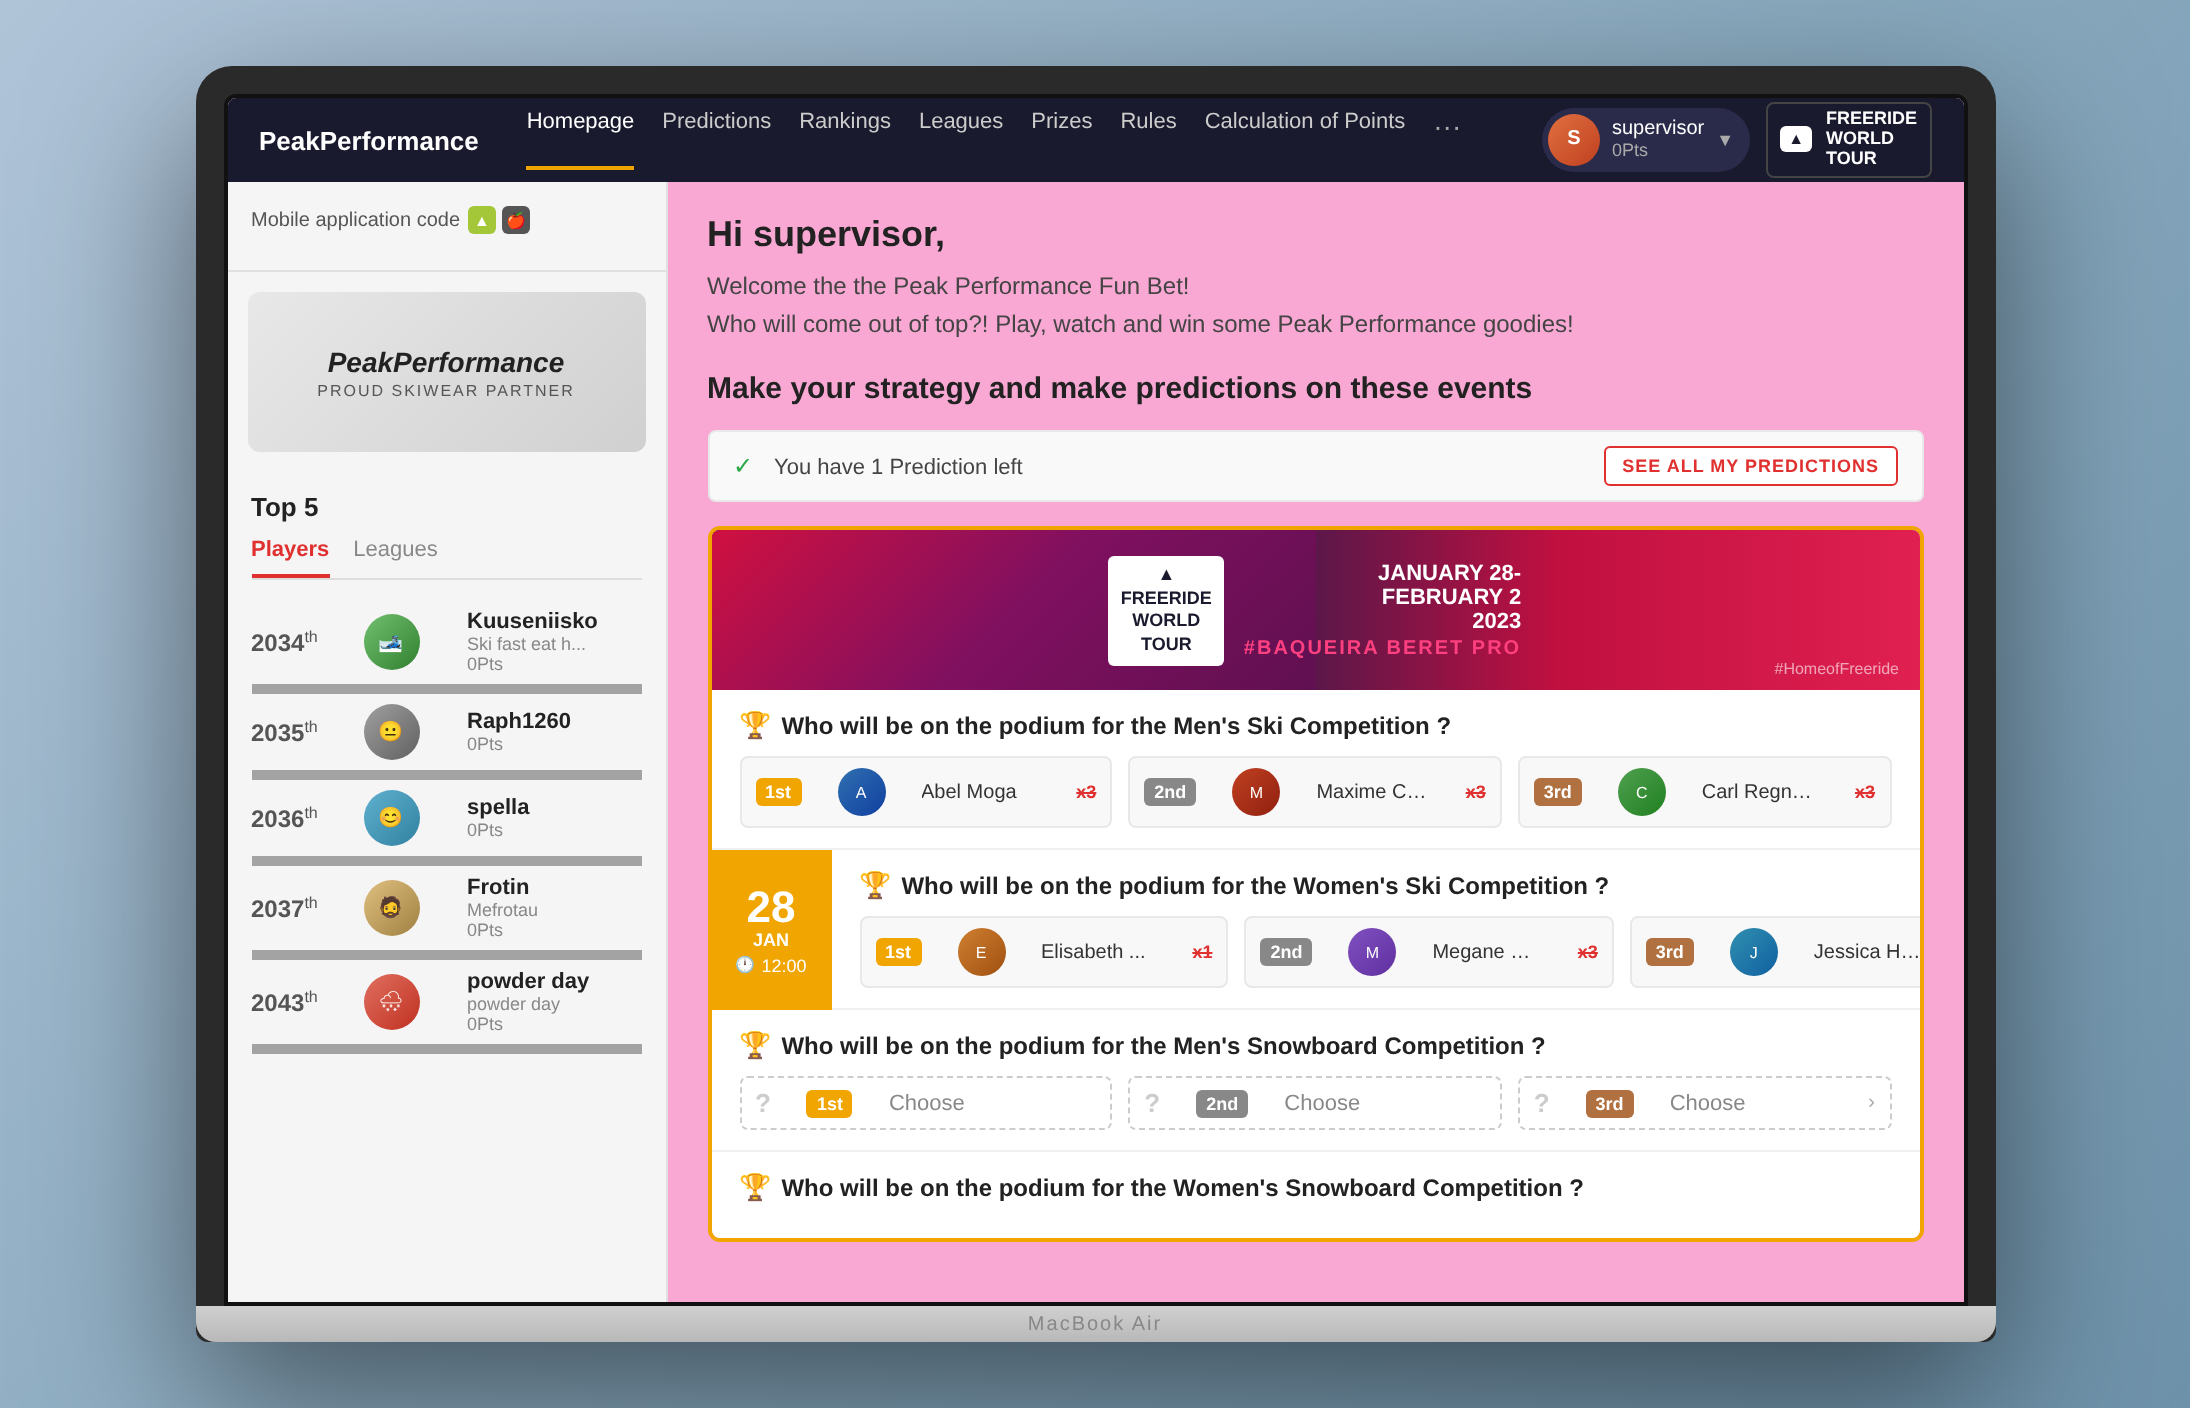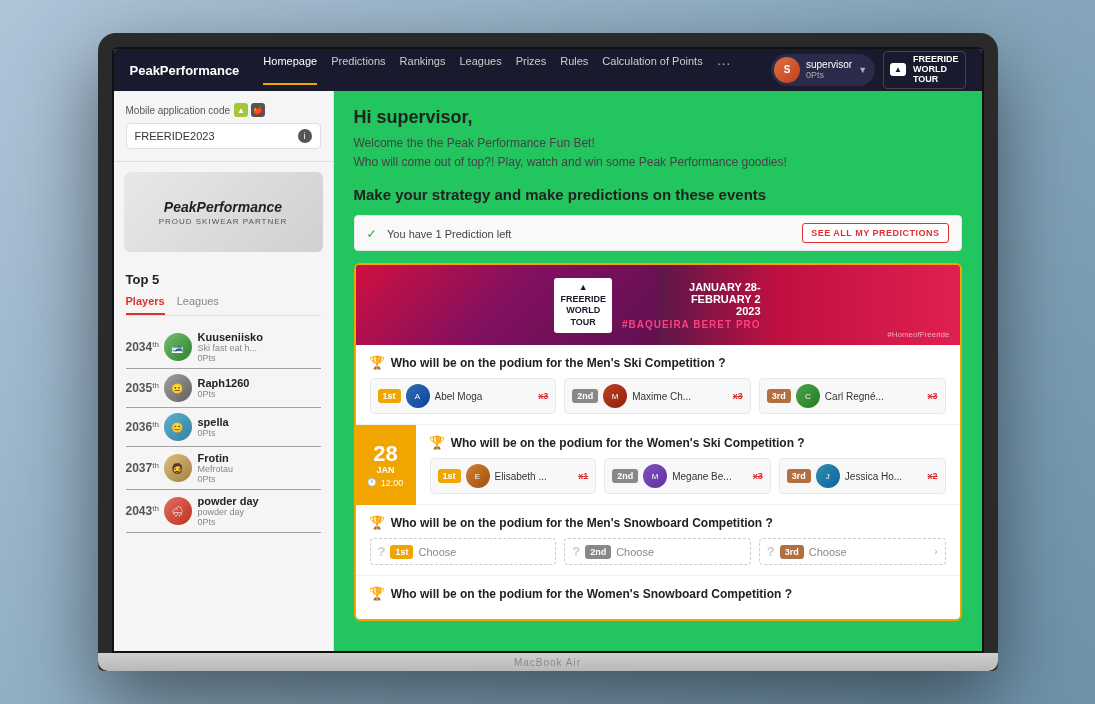--- a/index.html
+++ b/index.html
@@ -180,22 +180,22 @@
     }
     .top5-tab.active {
       color: #e03030;
       border-bottom: 2px solid #e03030;
       font-weight: 600;
     }
     .player-row {
       display: flex;
       align-items: center;
       padding: 5px 0;
-      border-bottom: 1px solid #a3a3a3;
-      gap: 6px;
+      border-bottom: 5px solid #a3a3a3;
+      gap: 24px;
     }
     .rank-badge {
       font-size: 10px;
       color: #555;
       width: 32px;
       flex-shrink: 0;
     }
     .rank-num { font-weight: 700; font-size: 12px; }
     .rank-th { font-size: 8px; vertical-align: super; }
     .player-avatar-img {
@@ -210,21 +210,21 @@
     }
     .player-info { flex: 1; min-width: 0; }
     .player-name { font-size: 11px; font-weight: 600; color: #222; }
     .player-sub { font-size: 9px; color: #888; white-space: nowrap; overflow: hidden; text-overflow: ellipsis; }
     .player-pts { font-size: 9px; color: #888; }
 
     
     .content {
       flex: 1;
       overflow-y: auto;
-      background: #22c55e;
+      background: #f9a8d4;
       padding: 0;
     }
     .content-inner { padding: 16px 20px; }
     .greeting { font-size: 18px; font-weight: 700; color: #222; margin-bottom: 6px; }
     .welcome-text { font-size: 12px; color: #444; line-height: 1.6; margin-bottom: 14px; }
     .strategy-title { font-size: 15px; font-weight: 700; color: #222; margin-bottom: 12px; }
     .prediction-bar {
       display: flex;
       align-items: center;
       justify-content: space-between;
@@ -343,21 +343,21 @@
       gap: 8px;
     }
     .pick-item {
       flex: 1;
       display: flex;
       align-items: center;
       background: #f8f8f8;
       border: 1px solid #e8e8e8;
       border-radius: 4px;
       padding: 5px 7px;
-      gap: 5px;
+      gap: 18px;
       min-width: 0;
     }
     .pick-item.choose {
       background: #fff;
       border: 1px dashed #ccc;
       cursor: pointer;
     }
     .place-badge {
       font-size: 9px;
       font-weight: 700;
@@ -455,24 +455,20 @@
 
       <aside class="sidebar">
         <div class="mobile-code-section">
           <div class="mobile-code-label">
             <span>Mobile application code</span>
             <div class="app-icons">
               <div class="app-icon android">▲</div>
               <div class="app-icon ios">🍎</div>
             </div>
           </div>
-          <div class="code-input">
-            <span>FREERIDE2023</span>
-            <div class="info-icon">i</div>
-          </div>
         </div>
         <div class="sponsor-banner">
           <div class="sponsor-logo">PeakPerformance</div>
           <div class="sponsor-sub">PROUD SKIWEAR PARTNER</div>
         </div>
         <div class="top5-section">
           <div class="top5-title">Top 5</div>
           <div class="top5-tabs">
             <div class="top5-tab active">Players</div>
             <div class="top5-tab">Leagues</div>

